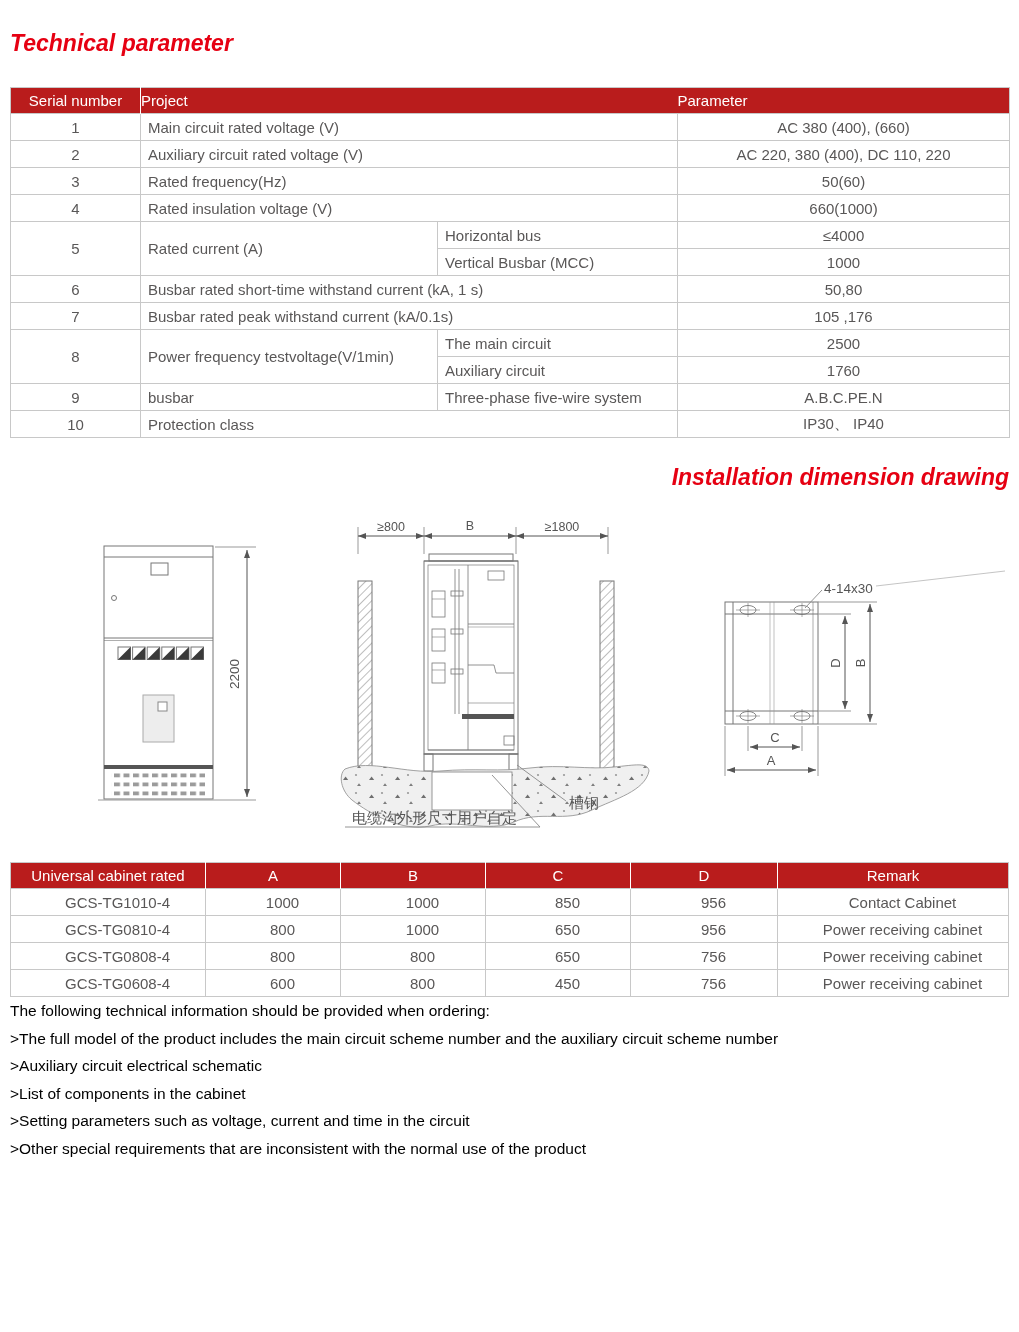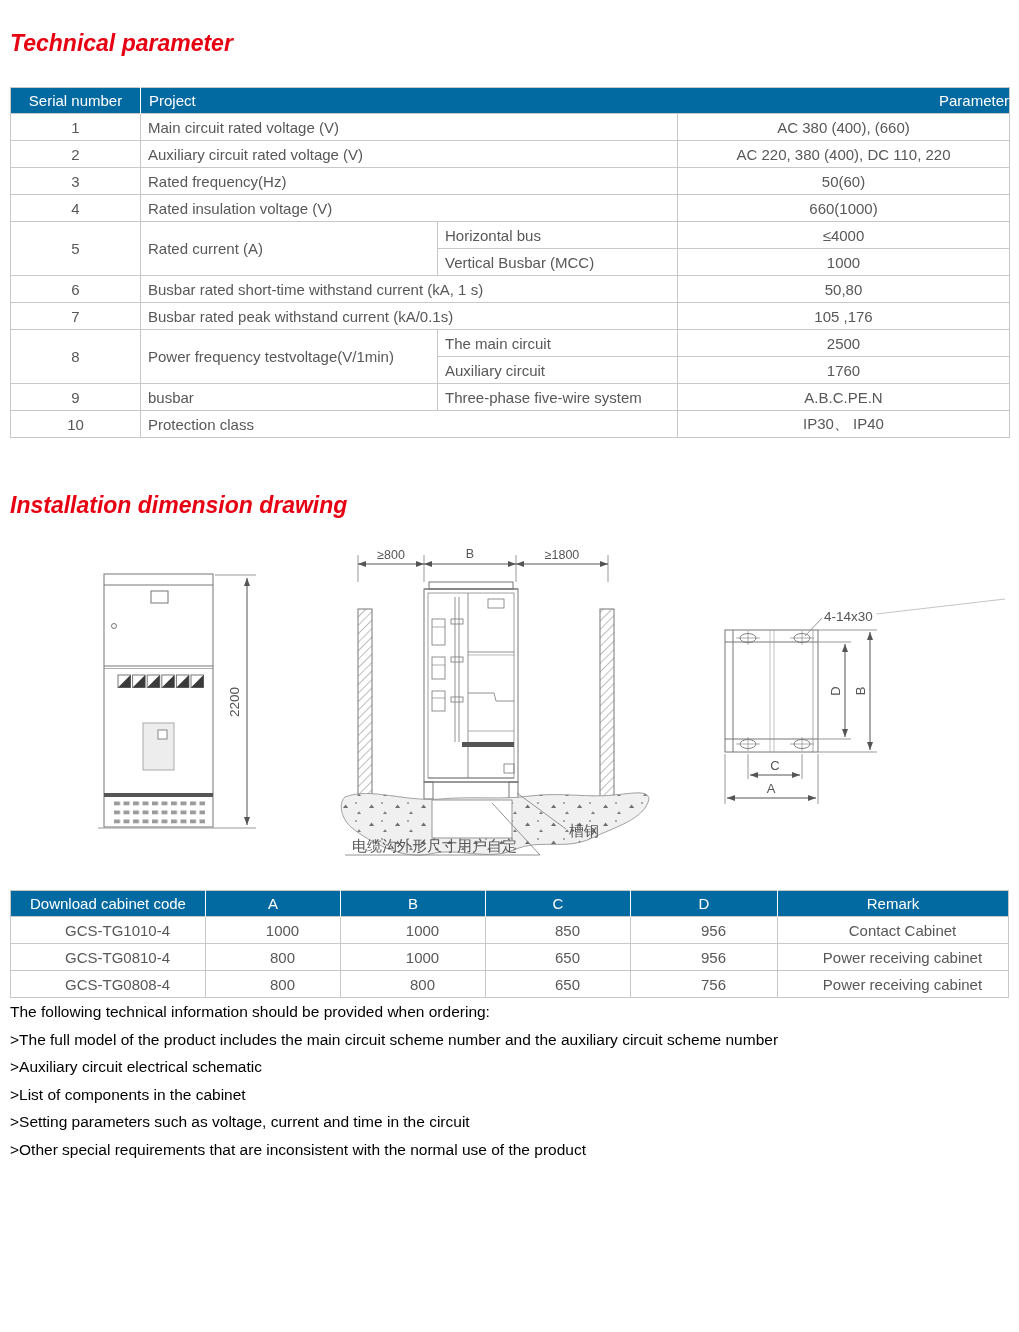--- a/index.html
+++ b/index.html
@@ -1,29 +1,29 @@
 <!DOCTYPE html>
 <html><head>
 <meta charset="utf-8">
 <style>
   html,body{margin:0;padding:0;background:#fff;}
   body{width:1019px;font-family:"Liberation Sans","DejaVu Sans",sans-serif;color:#595757;}
   .page{padding:0 10px;}
   h2.section-heading{color:#e60012;font-size:23px;font-weight:700;margin:0;line-height:27px;font-style:italic;}
   #h-tech{margin-top:30px;margin-bottom:30px;}
-  #h-install{margin-top:54px;margin-bottom:18px;}
+  #h-install{margin-top:26px;margin-bottom:18px;text-align:right;}
   #h-download{margin-top:54px;margin-bottom:17px;}
   table{border-collapse:collapse;width:999px;table-layout:fixed;font-size:15px;color:#595757;border:1px solid #c8c8c8;}
-  th{background:#0369a1;color:#fff;font-weight:400;height:25px;padding:0;font-size:15px;}
+  th{background:#b91c1c;color:#fff;font-weight:400;height:25px;padding:0;font-size:15px;}
   td{border:1px solid #c8c8c8;height:26px;padding:0 7px;background:#fff;}
   td.c{text-align:center;padding:0 2px;}
   td.l{text-align:left;}
-  .tech th.th-project{text-align:left;padding-left:8px;border-left:1px solid #fff;}
+  .tech th.th-project{text-align:left;border-left:1px solid #fff;}
   .tech th.th-serial{text-align:center;}
-  .tech th.th-param{text-align:right;}
+  .tech th.th-param{text-align:left;}
   .cab th{border-left:1px solid #fff;}
   .cab th:first-child{border-left:none;}
   .cab td{text-align:center;padding-left:26px;}
   svg.drawing{display:block;margin:18px 0 13px 0;}
   .ordering p{margin:0;font-size:15.5px;line-height:27.5px;color:#000000;}
   .ordering{margin-bottom:30px;}
   text{font-family:"Liberation Sans","DejaVu Sans",sans-serif;}
 </style>
 </head>
 <body>
@@ -269,21 +269,21 @@
     <colgroup>
         <col style="width:195px">
         <col style="width:135px">
         <col style="width:145px">
         <col style="width:145px">
         <col style="width:147px">
         <col style="width:231px">
       </colgroup>
     <thead>
       <tr>
-        <th>Download cabinet code</th>
+        <th>Universal cabinet rated</th>
         <th>A</th>
         <th>B</th>
         <th>C</th>
         <th>D</th>
         <th>Remark</th>
       </tr>
     </thead>
     <tbody>
       <tr>
         <td>GCS-TG1010-4</td>
@@ -299,20 +299,28 @@
         <td>1000</td>
         <td>650</td>
         <td>956</td>
         <td>Power receiving cabinet</td>
       </tr>
       <tr>
         <td>GCS-TG0808-4</td>
         <td>800</td>
         <td>800</td>
         <td>650</td>
+        <td>756</td>
+        <td>Power receiving cabinet</td>
+      </tr>
+      <tr>
+        <td>GCS-TG0608-4</td>
+        <td>600</td>
+        <td>800</td>
+        <td>450</td>
         <td>756</td>
         <td>Power receiving cabinet</td>
       </tr>
     </tbody>
   </table>
 
 
   <div class="ordering">
     <p>The following technical information should be provided when ordering:</p>
     <p>&gt;The full model of the product includes the main circuit scheme number and the auxiliary circuit scheme number</p>

